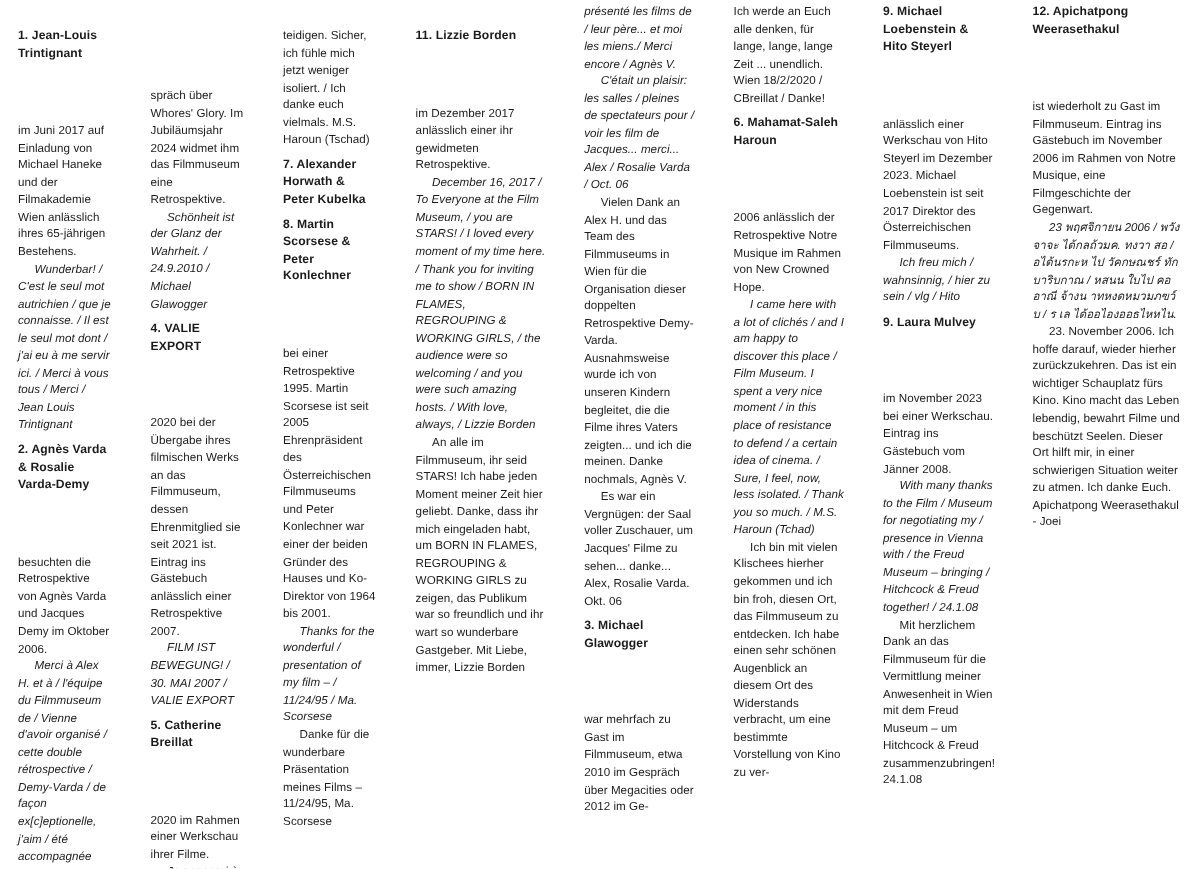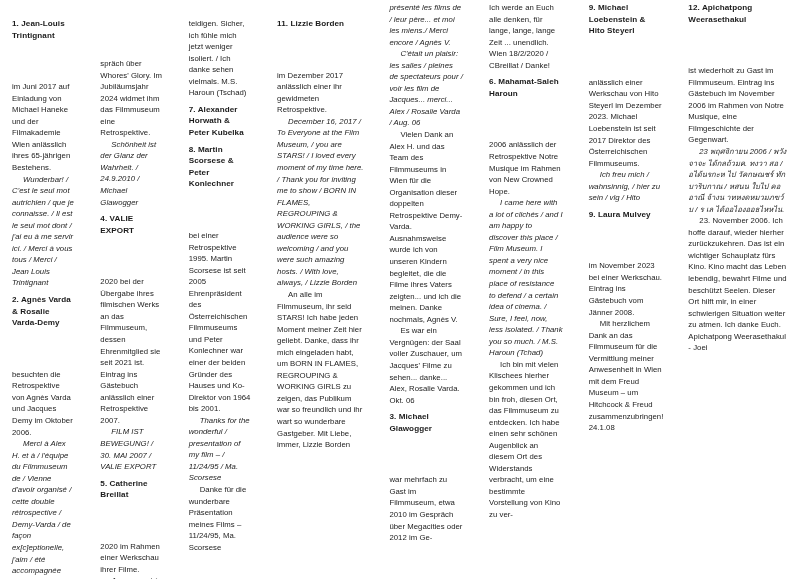--- a/index.html
+++ b/index.html
@@ -124,21 +124,21 @@
       <p class="quote">Schönheit ist der Glanz der Wahrheit. / 24.9.2010 / Michael Glawogger</p>
       <p class="h">4. VALIE EXPORT</p>
       <p class="body">2020 bei der Übergabe ihres filmischen Werks an das Filmmuseum, dessen Ehrenmitglied sie seit 2021 ist. Eintrag ins Gästebuch anlässlich einer Retrospektive 2007.</p>
       <p class="quote">FILM IST BEWEGUNG! / 30. MAI 2007 / VALIE EXPORT</p>
       <p class="h">5. Catherine Breillat</p>
       <p class="body">2020 im Rahmen einer Werkschau ihrer Filme.</p>
       <p class="quote">Je penserai à tous / long temps long temps / long temps ... infiniment / Vienne 18/2/2020 / CBreillat / Merci!</p>
     </div>
 
     <div class="col">
-      <p class="trans noind">teidigen. Sicher, ich fühle mich jetzt weniger isoliert. / Ich danke sehen vielmals. M.S. Haroun (Tschad)</p>
+      <p class="trans noind">teidigen. Sicher, ich fühle mich jetzt weniger isoliert. / Ich danke euch vielmals. M.S. Haroun (Tschad)</p>
       <p class="h">7. Alexander Horwath &amp; Peter Kubelka</p>
       <p class="h">8. Martin Scorsese &amp; Peter Konlechner</p>
       <p class="body">bei einer Retrospektive 1995. Martin Scorsese ist seit 2005 Ehrenpräsident des Österreichischen Filmmuseums und Peter Konlechner war einer der beiden Gründer des Hauses und Ko-Direktor von 1964 bis 2001.</p>
       <p class="quote">Thanks for the wonderful / presentation of my film – / 11/24/95 / Ma. Scorsese</p>
       <p class="trans">Danke für die wunderbare Präsentation meines Films – 11/24/95, Ma. Scorsese</p>
     </div>
 
     <div class="col">
       <p class="h">11. Lizzie Borden</p>
       <p class="body">im Dezember 2017 anlässlich einer ihr gewidmeten Retrospektive.</p>
@@ -223,41 +223,42 @@
     <div class="scan faint" style="left:752px;top:86px;width:51px;height:46px;">
       <span class="num" style="top:48%;left:34%;">16</span>
     </div>
 
   </div>
 
   <div class="band band-bottom">
 
     <div class="col">
       <p class="quote noind">présenté les films de / leur père... et moi les miens./ Merci encore / Agnès V.</p>
-      <p class="quote">C'était un plaisir: les salles / pleines de spectateurs pour / voir les film de Jacques... merci... Alex / Rosalie Varda / Aug. 06</p>
+      <p class="quote">C'était un plaisir: les salles / pleines de spectateurs pour / voir les film de Jacques... merci... Alex / Rosalie Varda / Oct. 06</p>
       <p class="trans">Vielen Dank an Alex H. und das Team des Filmmuseums in Wien für die Organisation dieser doppelten Retrospektive Demy-Varda. Ausnahmsweise wurde ich von unseren Kindern begleitet, die die Filme ihres Vaters zeigten... und ich die meinen. Danke nochmals, Agnès V.</p>
       <p class="trans">Es war ein Vergnügen: der Saal voller Zuschauer, um Jacques' Filme zu sehen... danke... Alex, Rosalie Varda. Okt. 06</p>
       <p class="h">3. Michael Glawogger</p>
       <p class="body">war mehrfach zu Gast im Filmmuseum, etwa 2010 im Gespräch über Megacities oder 2012 im Ge-</p>
     </div>
 
     <div class="col">
       <p class="trans noind">Ich werde an Euch alle denken, für lange, lange, lange Zeit ... unendlich. Wien 18/2/2020 / CBreillat / Danke!</p>
       <p class="h">6. Mahamat-Saleh Haroun</p>
       <p class="body">2006 anlässlich der Retrospektive Notre Musique im Rahmen von New Crowned Hope.</p>
       <p class="quote">I came here with a lot of clichés / and I am happy to discover this place / Film Museum. I spent a very nice moment / in this place of resistance to defend / a certain idea of cinema. / Sure, I feel, now, less isolated. / Thank you so much. / M.S. Haroun (Tchad)</p>
       <p class="trans">Ich bin mit vielen Klischees hierher gekommen und ich bin froh, diesen Ort, das Filmmuseum zu entdecken. Ich habe einen sehr schönen Augenblick an diesem Ort des Widerstands verbracht, um eine bestimmte Vorstellung von Kino zu ver-</p>
     </div>
 
     <div class="col">
       <p class="h">9. Michael Loebenstein &amp; Hito Steyerl</p>
       <p class="body">anlässlich einer Werkschau von Hito Steyerl im Dezember 2023. Michael Loebenstein ist seit 2017 Direktor des Österreichischen Filmmuseums.</p>
       <p class="quote">Ich freu mich / wahnsinnig, / hier zu sein / vlg / Hito</p>
       <p class="h">9. Laura Mulvey</p>
       <p class="body">im November 2023 bei einer Werkschau. Eintrag ins Gästebuch vom Jänner 2008.</p>
+      <p class="quote">With many thanks to the Film / Museum for negotiating my / presence in Vienna with / the Freud Museum – bringing / Hitchcock &amp; Freud together! / 24.1.08</p>
       <p class="trans">Mit herzlichem Dank an das Filmmuseum für die Vermittlung meiner Anwesenheit in Wien mit dem Freud Museum – um Hitchcock &amp; Freud zusammenzubringen! 24.1.08</p>
     </div>
 
     <div class="col">
       <p class="h">12. Apichatpong Weerasethakul</p>
       <p class="body">ist wiederholt zu Gast im Filmmuseum. Eintrag ins Gästebuch im November 2006 im Rahmen von Notre Musique, eine Filmgeschichte der Gegenwart.</p>
       <p class="quote thai">23 พฤศจิกายน 2006 / พวังจาจะ ได้กลถ้วมค. ทงวา สอ / อได้นรกะห ไป วัคกษณชร์ ทักบาริบกาณ / หสนน ใบไป คออาณี จ้างน าทหงดหมวมภฃว์ บ / ร เล ได้ออไองออธไหหไน.</p>
       <p class="trans">23. November 2006. Ich hoffe darauf, wieder hierher zurückzukehren. Das ist ein wichtiger Schauplatz fürs Kino. Kino macht das Leben lebendig, bewahrt Filme und beschützt Seelen. Dieser Ort hilft mir, in einer schwierigen Situation weiter zu atmen. Ich danke Euch. Apichatpong Weerasethakul - Joei</p>
     </div>
   </div>

